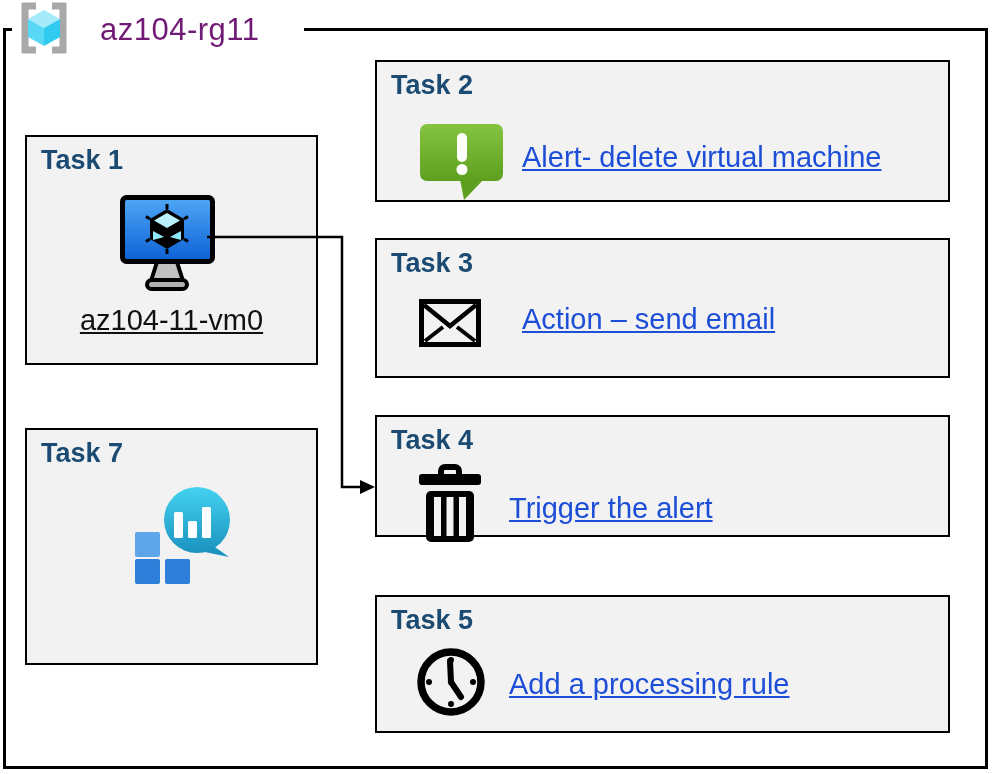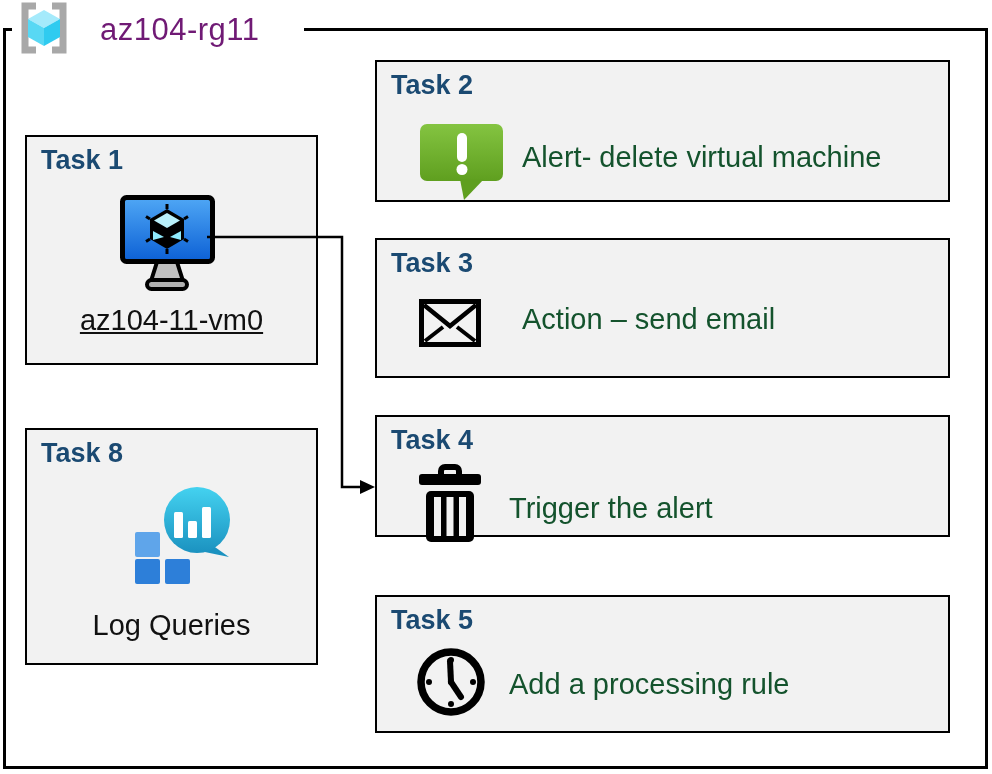--- a/index.html
+++ b/index.html
@@ -25,21 +25,21 @@
   .task-header{
     position:absolute;left:14px;top:8px;font-size:27px;font-weight:bold;color:#1b4a72;
   }
   .t1{left:25px;top:135px;width:293px;height:230px;}
   .t2{left:375px;top:60px;width:575px;height:142px;padding-left:28px;}
   .t3{left:375px;top:238px;width:575px;height:140px;}
   .t4{left:375px;top:415px;width:575px;height:122px;}
   .t5{left:375px;top:595px;width:575px;height:138px;padding-left:44px;}
   .t6{left:25px;top:428px;width:293px;height:237px;}
   .icon{position:absolute;}
-  .row-label{position:absolute;font-size:29px;line-height:34px;white-space:nowrap;color:#14532d;}
+  .row-label{position:absolute;font-size:29px;line-height:34px;white-space:nowrap;color:#1d4ed8;text-decoration:underline;}
   .center-label{
     position:absolute;left:0;width:100%;text-align:center;
     font-size:29px;line-height:34px;color:#111;
   }
   .arrow-overlay{position:absolute;left:0;top:0;z-index:10;pointer-events:none;}
 </style>
 </head>
 <body>
 
 <div class="canvas">
@@ -134,38 +134,37 @@
       <line x1="37" y1="37" x2="47" y2="52" stroke="#000" stroke-width="6" stroke-linecap="round"></line>
       <circle cx="59" cy="37" r="3" fill="#000"></circle>
       <circle cx="15" cy="37" r="3" fill="#000"></circle>
       <circle cx="37" cy="59" r="3" fill="#000"></circle>
       <circle cx="37" cy="15" r="3" fill="#000"></circle>
     </svg>
     <div class="row-label" style="left:132px;top:70px;">Add a processing rule</div>
   </div>
 
   <div class="task t6">
-    <div class="task-header">Task 8</div>
+    <div class="task-header">Task 7</div>
     <svg class="icon" style="left:107px;top:56px;" width="97" height="99" viewBox="0 0 97 99">
       <defs>
         <linearGradient id="logTeal" x1="0" y1="0" x2="0" y2="1">
           <stop offset="0" stop-color="#44d2f0"></stop>
             <stop offset="1" stop-color="#1b92c0"></stop>
         </linearGradient>
       </defs>
       <rect x="1" y="46" width="25" height="25" rx="2" fill="#5fa5ea"></rect>
       <rect x="1" y="73" width="25" height="25" rx="2" fill="#2d7fd9"></rect>
       <rect x="31" y="73" width="25" height="25" rx="2" fill="#2d7fd9"></rect>
       <polygon points="78,59 95,71 66,65" fill="#1b92c0"></polygon>
       <circle cx="63" cy="34" r="33" fill="url(#logTeal)"></circle>
       <rect x="40" y="26" width="9" height="26" rx="1.5" fill="#fff"></rect>
       <rect x="54" y="35" width="9" height="17" rx="1.5" fill="#fff"></rect>
       <rect x="68" y="21" width="9" height="31" rx="1.5" fill="#fff"></rect>
     </svg>
-    <div class="center-label" style="top:178px;">Log Queries</div>
   </div>
 
   <svg class="arrow-overlay" width="992" height="774" viewBox="0 0 992 774">
     <path d="M207,237 L342,237 L342,487 L361,487" fill="none" stroke="#000" stroke-width="2.5"></path>
     <polygon points="360,480 360,494 375,487" fill="#000"></polygon>
   </svg>
 
 </div>
 
 </body></html>

